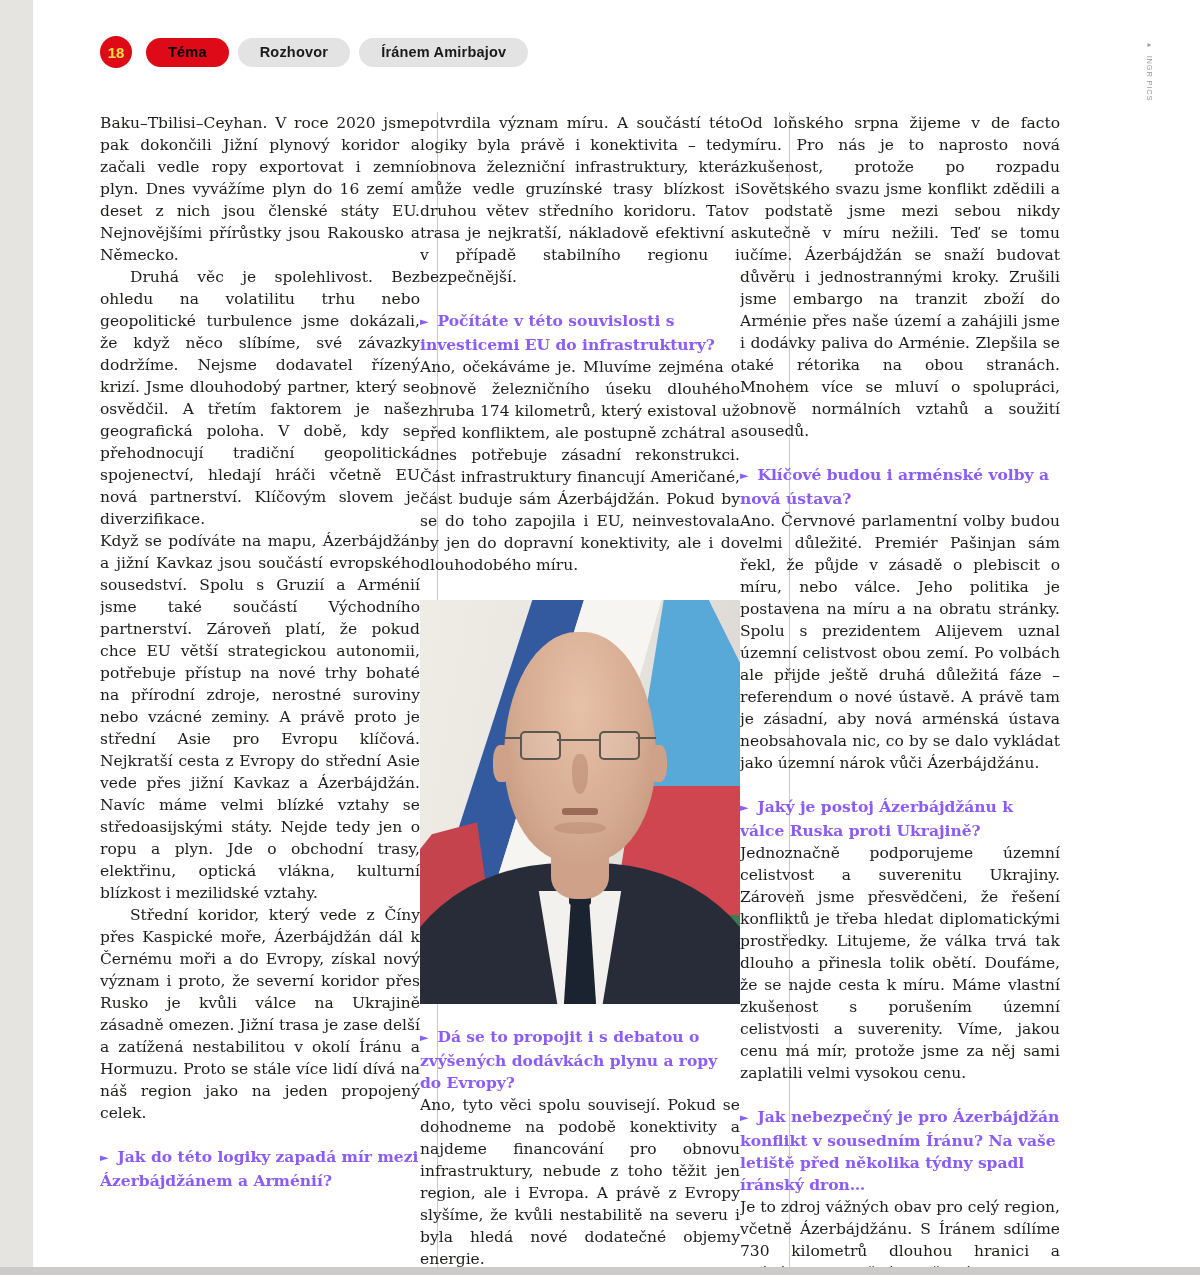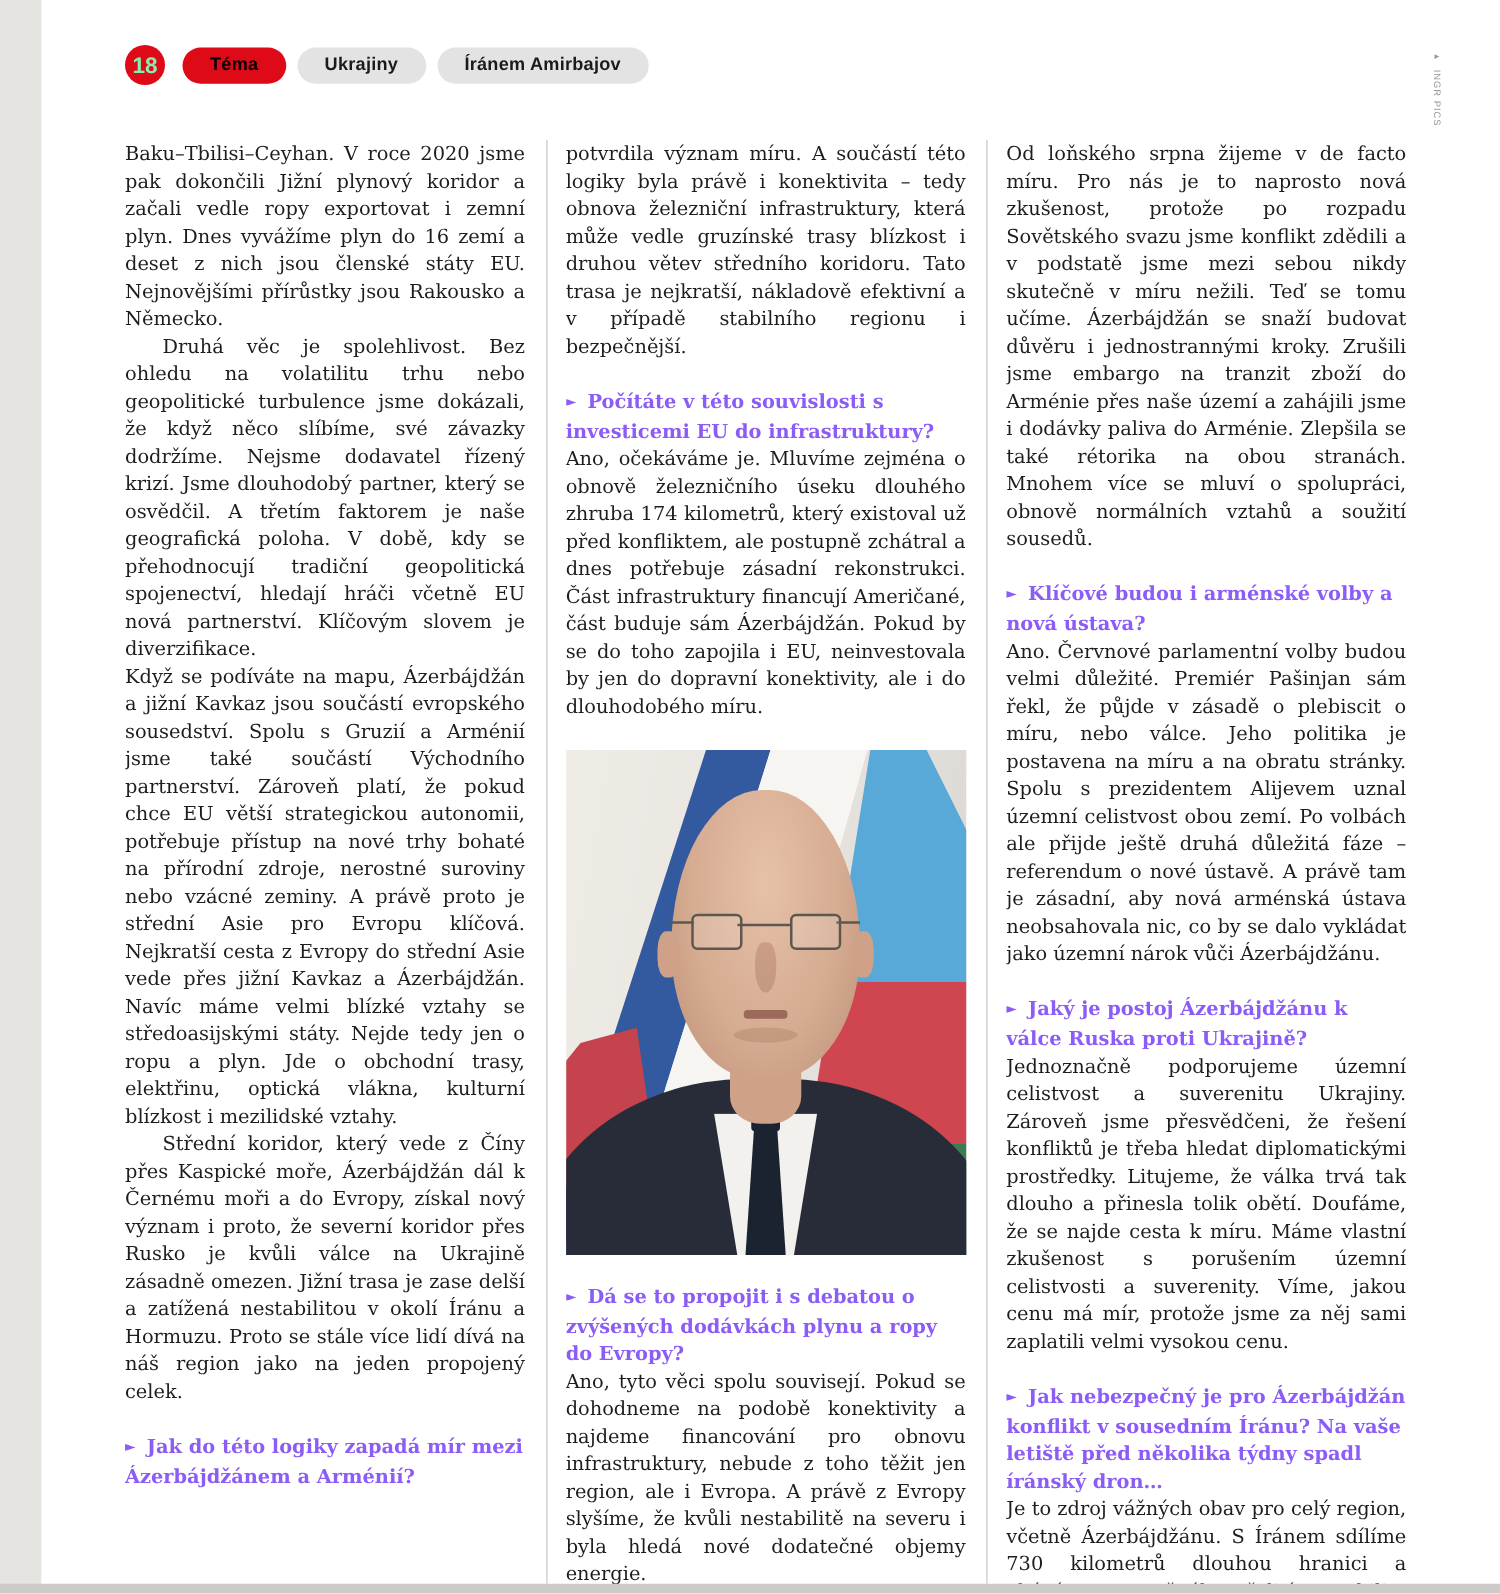--- a/index.html
+++ b/index.html
@@ -6,42 +6,42 @@
   .page{
     position:relative;width:1200px;height:1275px;background:#ffffff;
     overflow:hidden;font-family:"DejaVu Serif", serif;
   }
   .left-strip{position:absolute;left:0;top:0;width:33px;height:100%;background:#e5e4e1;}
   .bottom-strip{position:absolute;left:0;bottom:0;width:100%;height:8px;background:#cccbc9;}
 
   
   .header{position:absolute;left:100px;top:36px;display:flex;align-items:center;}
   .page-num{
-    width:32px;height:32px;border-radius:50%;background:#df0a18;color:#86efac;
-    font-family:"Liberation Sans",sans-serif;font-weight:bold;font-size:18px;
+    width:32px;height:32px;border-radius:50%;background:#df0a18;color:#fde047;
+    font-family:"Liberation Sans",sans-serif;font-weight:bold;font-size:15px;
     display:flex;align-items:center;justify-content:center;margin-right:14px;
   }
   .pill{
     height:29px;border-radius:15px;background:#e3e3e3;color:#1a1a1a;
     font-family:"Liberation Sans",sans-serif;font-weight:bold;font-size:14.5px;
     display:flex;align-items:center;padding:0 22px;margin-right:9px;letter-spacing:.2px;
   }
   .pill-red{background:#df0a18;color:#000000;}
 
   .side-label{
     position:absolute;right:46px;top:40px;writing-mode:vertical-rl;
     font-family:"Liberation Sans",sans-serif;font-size:7.5px;color:#979797;
     letter-spacing:.8px;white-space:nowrap;
   }
   .side-label .side-arrow{margin-bottom:3px;}
 
   
   .main{
     position:absolute;left:100px;top:112px;width:1025px;height:1156px;
-    display:flex;justify-content:space-between;overflow:hidden;
+    display:flex;overflow:hidden;
   }
   .col{width:320px;overflow:hidden;}
   .divider{position:absolute;top:112px;bottom:8px;width:1px;background:#c9c9c9;}
   .divider-1{left:437px;}
   .divider-2{left:789px;}
 
   .para{
     margin:0;font-size:15.5px;line-height:22px;color:#1d1d1b;
     text-align:justify;hyphens:auto;-webkit-hyphens:auto;
   }
@@ -96,21 +96,21 @@
 </style>
 </head>
 <body>
 
 <div class="page">
   <div class="left-strip"></div>
 
   <div class="header">
     <div class="page-num">18</div>
     <div class="pill pill-red">Téma</div>
-    <div class="pill">Ukrajiny</div>
+    <div class="pill">Rozhovor</div>
     <div class="pill">Íránem Amirbajov</div>
   </div>
 
   <div class="side-label">
     <span class="side-arrow">▸</span>
     <span>INGR PICS</span>
   </div>
 
   <div class="divider divider-1"></div>
   <div class="divider divider-2"></div>

